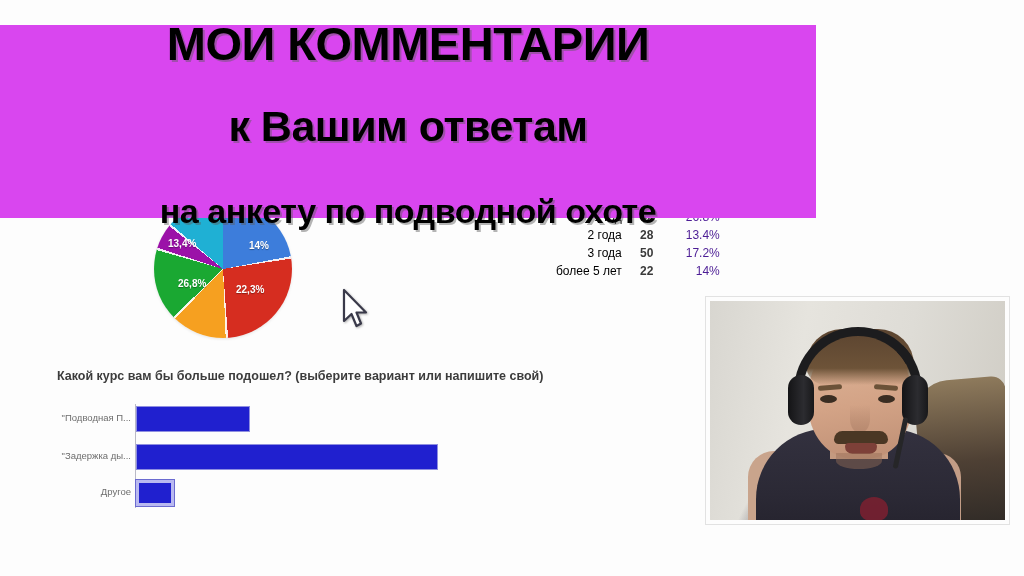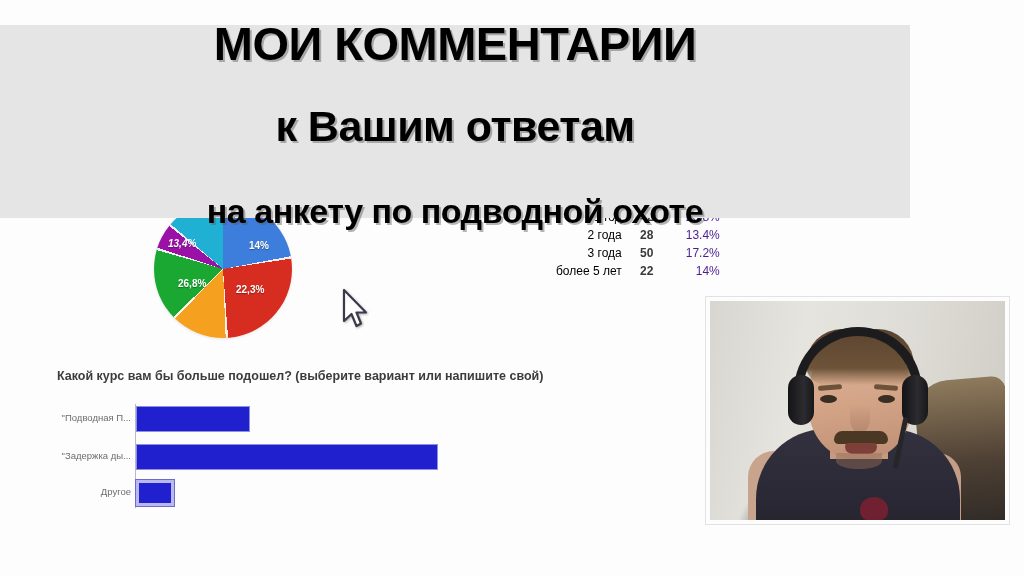--- a/index.html
+++ b/index.html
@@ -71,21 +71,21 @@
   .slice-label {
     position: absolute;
     color: #ffffff;
     font-size: 10px;
     font-weight: bold;
     text-shadow: 0 1px 1px rgba(0,0,0,0.35);
     white-space: nowrap;
   }
   .sl-blue   { left: 82px;  top: 84px; }
   .sl-red    { left: 24px;  top: 78px; }
-  .sl-orange { left: 14px;  top: 38px; font-style: italic; }
+  .sl-orange { left: 14px;  top: 38px; }
   .sl-green  { left: 54px;  top: 8px; }
   .sl-cyan   { left: 95px;  top: 40px; }
 
   
   .resp-table {
     position: absolute;
     left: 556px;
     top: 208px;
     font-size: 12px;
     color: #6f6f6f;
@@ -369,23 +369,23 @@
     background: #262628;
     border-radius: 3px;
     transform: rotate(12deg);
   }
 
   
   .title-banner {
     position: absolute;
     left: 0;
     top: 25px;
-    width: 910px;
+    width: 816px;
     height: 193px;
-    background: #e5e5e5;
+    background: #d946ef;
     display: flex;
     flex-direction: column;
     align-items: center;
     justify-content: center;
     padding-top: 4px;
     box-sizing: border-box;
   }
   .title-line {
     color: #000000;
     font-family: "Liberation Sans", sans-serif;

